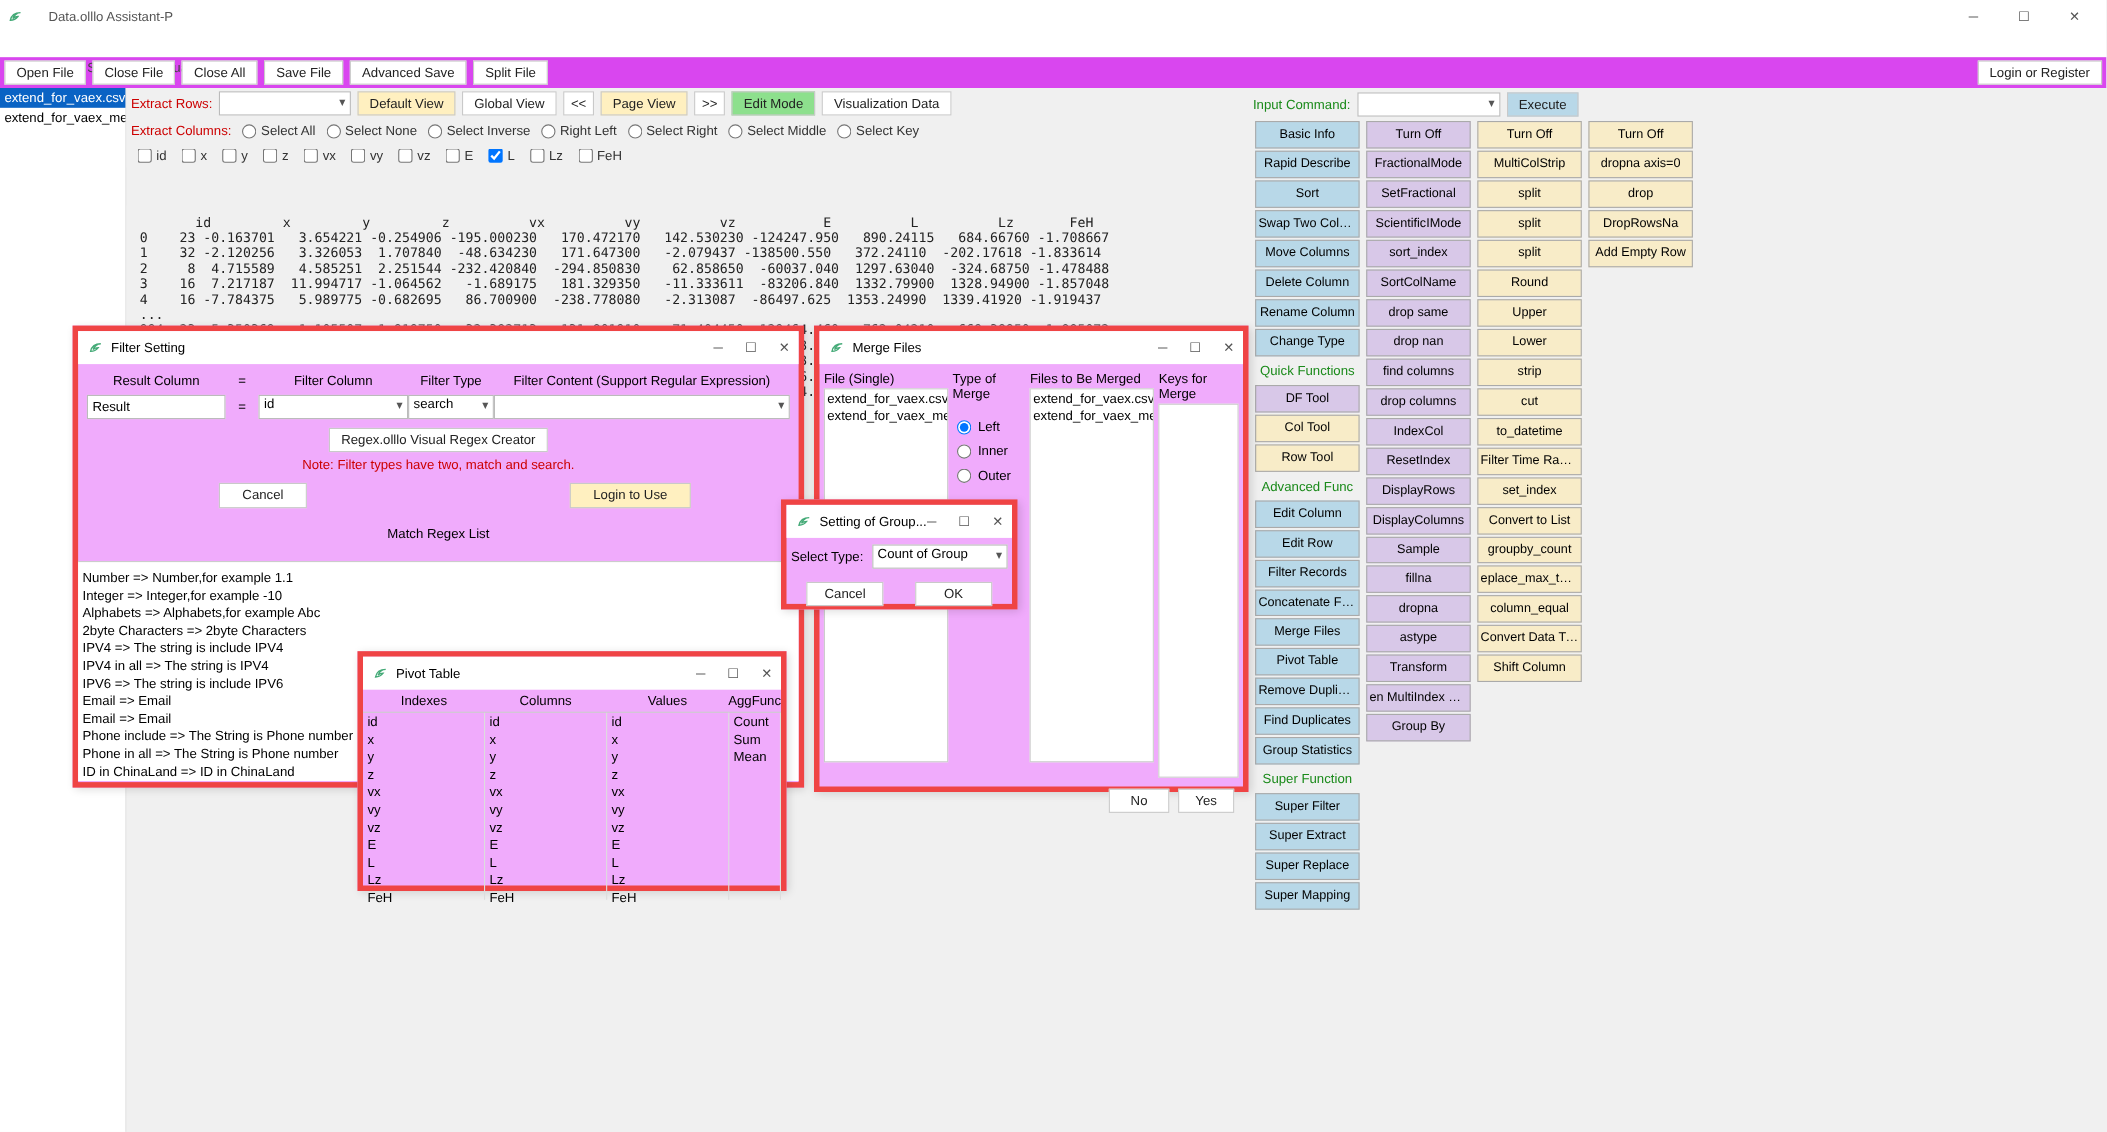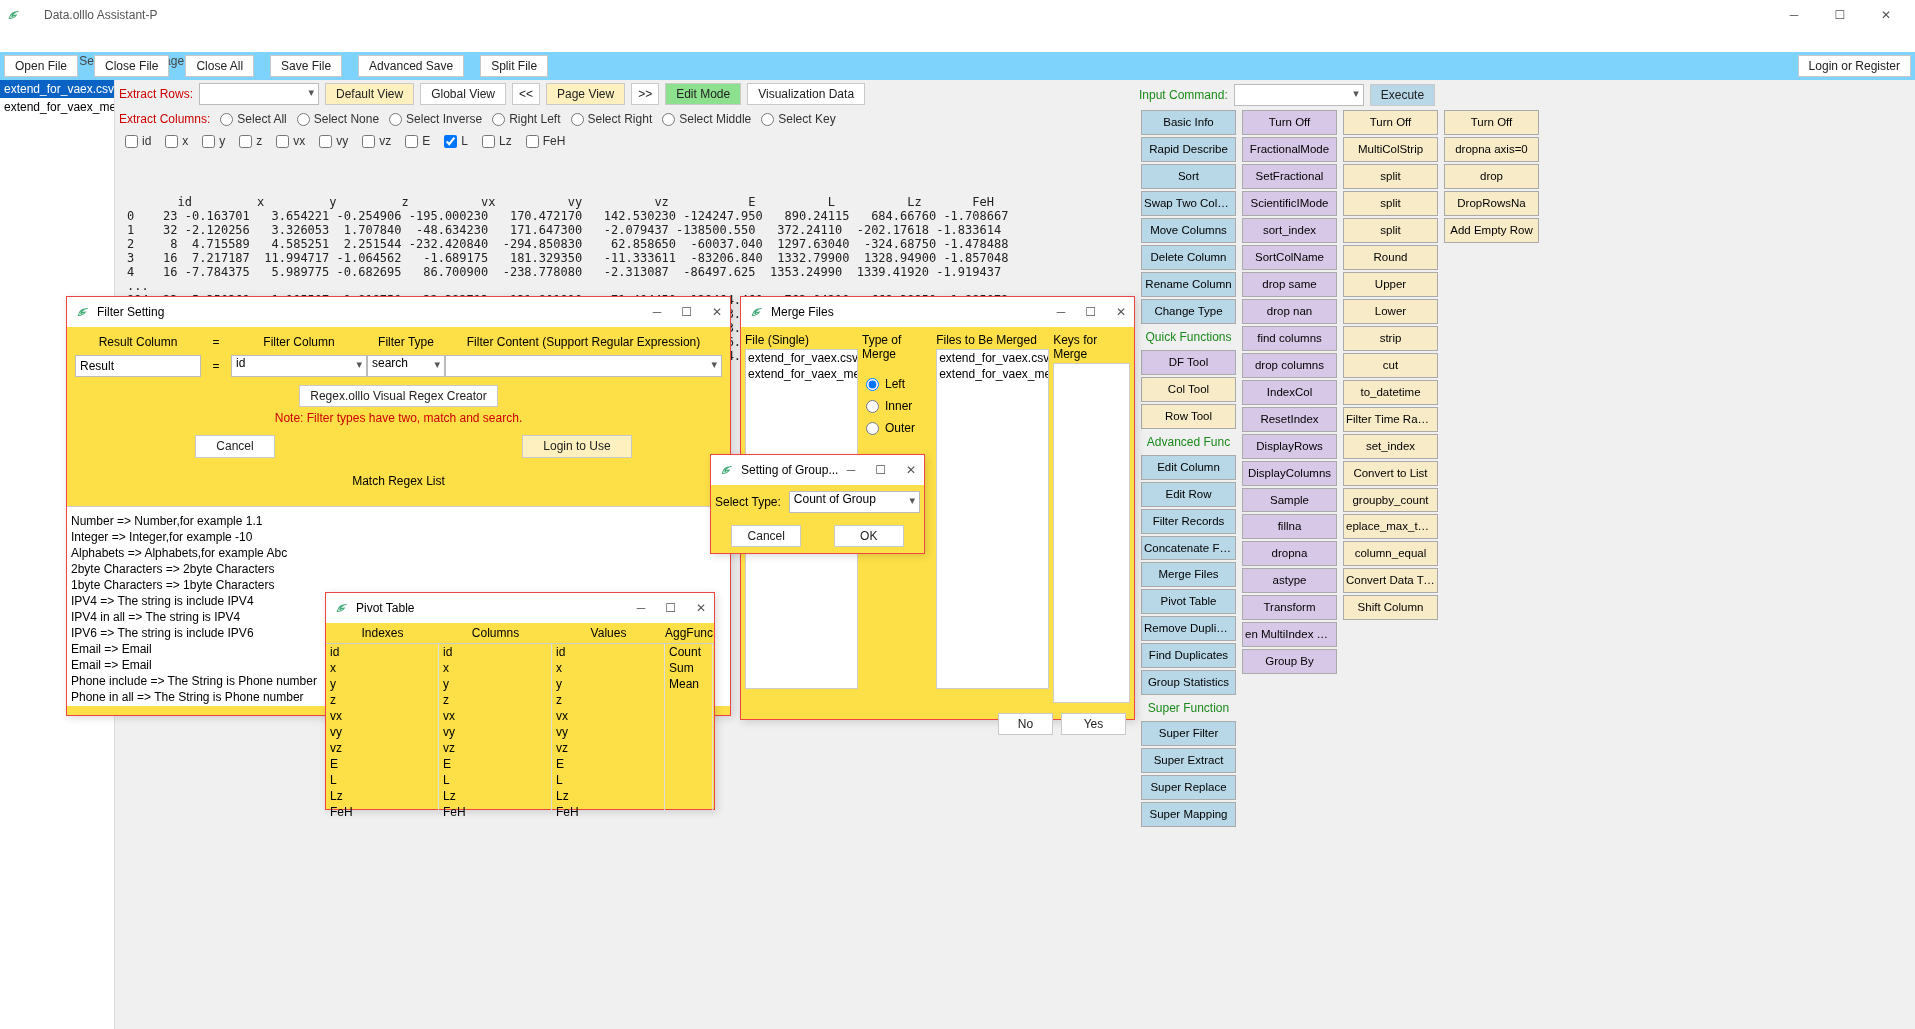--- a/index.html
+++ b/index.html
@@ -7,21 +7,21 @@
 
 .titlebar { height: 30px; background: #fff; display: flex; align-items: center; padding: 0 6px; }
 .titlebar .icon { width: 16px; height: 16px; margin-right: 6px; display:flex;align-items:center;justify-content:center;}
 .titlebar .title { color: #555; margin-left: 16px; }
 .winbtns { margin-left: auto; display: flex; }
 .winbtns div { width: 46px; height: 30px; display: flex; align-items: center; justify-content: center; color: #555; cursor: pointer; }
 
 .menubar { height: 22px; background: #fff; display: flex; align-items: center; padding: 0 6px; gap: 14px; color: #444; }
 .menubar span { cursor: pointer; margin-top: 40px; }
 
-.toolbar1 { height: 28px; background: #7dd3fc; display: flex; align-items: center; padding: 2px 4px; gap: 16px; }
+.toolbar1 { height: 28px; background: #d946ef; display: flex; align-items: center; padding: 2px 4px; gap: 6px; }
 .btn { background: #fff; border: 1px solid #c9c9c9; padding: 3px 10px; cursor: pointer; color: #222; line-height: 1.2; white-space: nowrap; }
 .toolbar1 .right { margin-left: auto; }
 
 .mainrow { display: flex; height: calc(100% - 30px - 22px - 28px); }
 
 .leftfiles { width: 115px; background: #fff; border-right: 1px solid #ddd; }
 .leftfiles .item { padding: 2px 4px; white-space: nowrap; overflow: hidden; cursor: pointer; }
 .leftfiles .item.sel { background: #0a63c4; color: #fff; }
 
 .center { flex: 0 0 1020px; display: flex; flex-direction: column; position: relative; }
@@ -53,21 +53,21 @@
 
 .btncols { display: flex; gap: 6px; padding-left: 6px;}
 .btncol { display: flex; flex-direction: column; gap: 2px; width: 95px;}
 .bbtn { border: 1px solid #aaa; text-align: center; padding: 4px 2px; cursor: pointer; white-space: nowrap; overflow: hidden; text-overflow: ellipsis; font-size: 11.5px; line-height: 1.3;}
 .bbtn.blue { background: #b8d8e8; }
 .bbtn.purple { background: #d8c8e8; }
 .bbtn.cream { background: #f8ecc8; }
 .section-hdr { color: #1a8a1a; text-align: center; padding: 4px 2px; font-weight: 500;}
 
 
-.dialog { position: absolute; background: #fde047; border: 1px solid #ef4444; box-shadow: 2px 2px 8px rgba(0,0,0,0.15); }
+.dialog { position: absolute; background: #f0abfc; border: 5px solid #ef4444; box-shadow: 2px 2px 8px rgba(0,0,0,0.15); }
 .dialog .titlebar2 { height: 30px; display: flex; align-items: center; padding: 0 8px; background: #fff; }
 .dialog .titlebar2 .icon { width: 16px; height: 16px; margin-right: 6px; display:flex;align-items:center;justify-content:center;}
 .dialog .titlebar2 .winbtns2 { margin-left: auto; display: flex; gap: 20px; color:#555;}
 .dialog .titlebar2 .winbtns2 span {cursor:pointer;}
 .dlgbody { padding: 8px; }
 
 
 .filter-dlg { left: 66px; top: 296px; width: 665px; height: 420px;}
 .flt-head { display: flex; gap: 0; margin-bottom: 6px;}
 .flt-head .c { text-align:center;}
@@ -400,21 +400,20 @@
       <button class="btn" style="width:80px">Cancel</button>
       <button class="btn yellow" style="width:110px">Login to Use</button>
     </div>
     <div class="match-lbl">Match Regex List</div>
   </div>
   <div class="regex-list">
     <div>Number =&gt; Number,for example 1.1</div>
     <div>Integer =&gt; Integer,for example -10</div>
     <div>Alphabets =&gt; Alphabets,for example Abc</div>
     <div>2byte Characters =&gt; 2byte Characters</div>
-    <div>1byte Characters =&gt; 1byte Characters</div>
     <div>IPV4 =&gt; The string is include IPV4</div>
     <div>IPV4 in all =&gt; The string is IPV4</div>
     <div>IPV6 =&gt; The string is include IPV6</div>
     <div>Email =&gt; Email</div>
     <div>Email =&gt; Email</div>
     <div>Phone include =&gt; The String is Phone number</div>
     <div>Phone in all =&gt; The String is Phone number</div>
     <div>ID in ChinaLand =&gt; ID in ChinaLand</div>
 
   </div>
@@ -468,21 +467,21 @@
         </div>
       </div>
       <div class="merge-col c4">
         <div class="hdr">Keys for Merge</div>
         <div class="merge-list"></div>
       </div>
     </div>
   </div>
   <div class="merge-btm">
     <button class="btn" style="width:55px">No</button>
-    <button class="btn" style="width:65px">Yes</button>
+    <button class="btn" style="width:51px">Yes</button>
   </div>
 </div>
 
 <div class="dialog group-dlg">
   <div class="titlebar2">
     <span class="icon">
         <svg class="feather" viewBox="0 0 24 24" fill="none" stroke="#4a7" stroke-width="2">
           <path d="M20 6c-4 0-10 3-12 9 0 0 3-3 8-3-3 4-8 6-12 6 2-10 8-12 16-12z"></path>
         </svg>
       </span>

